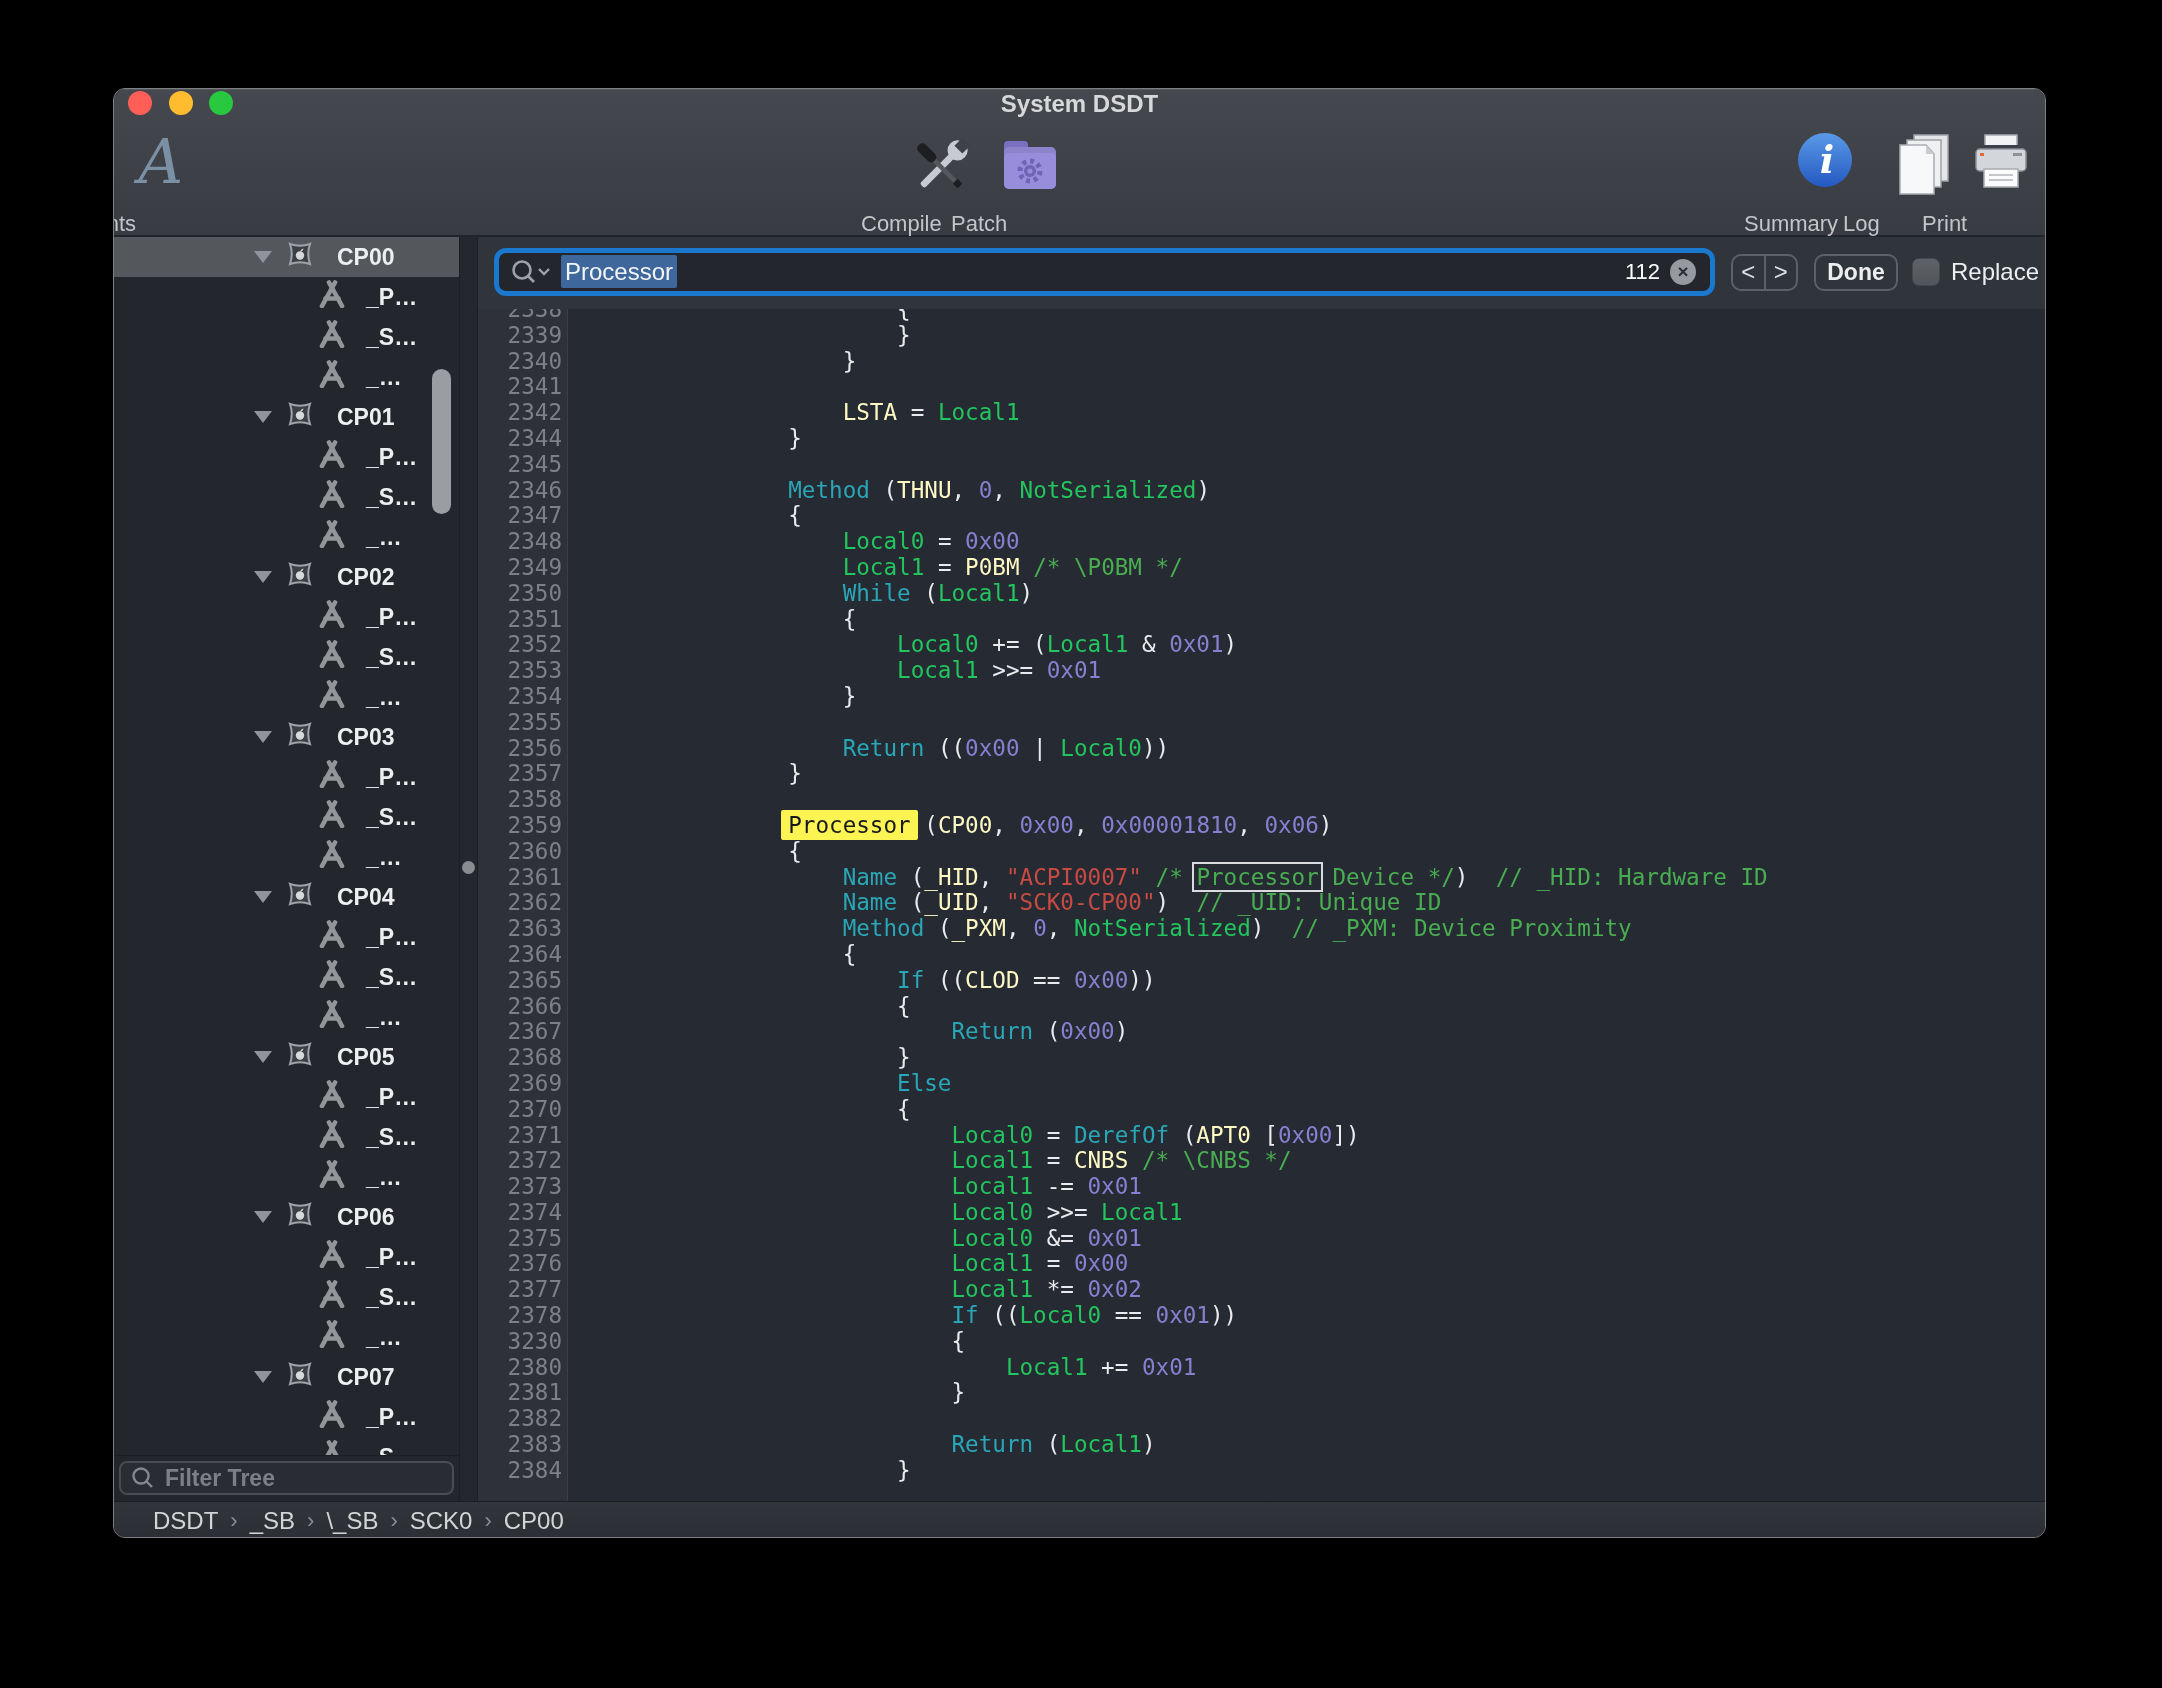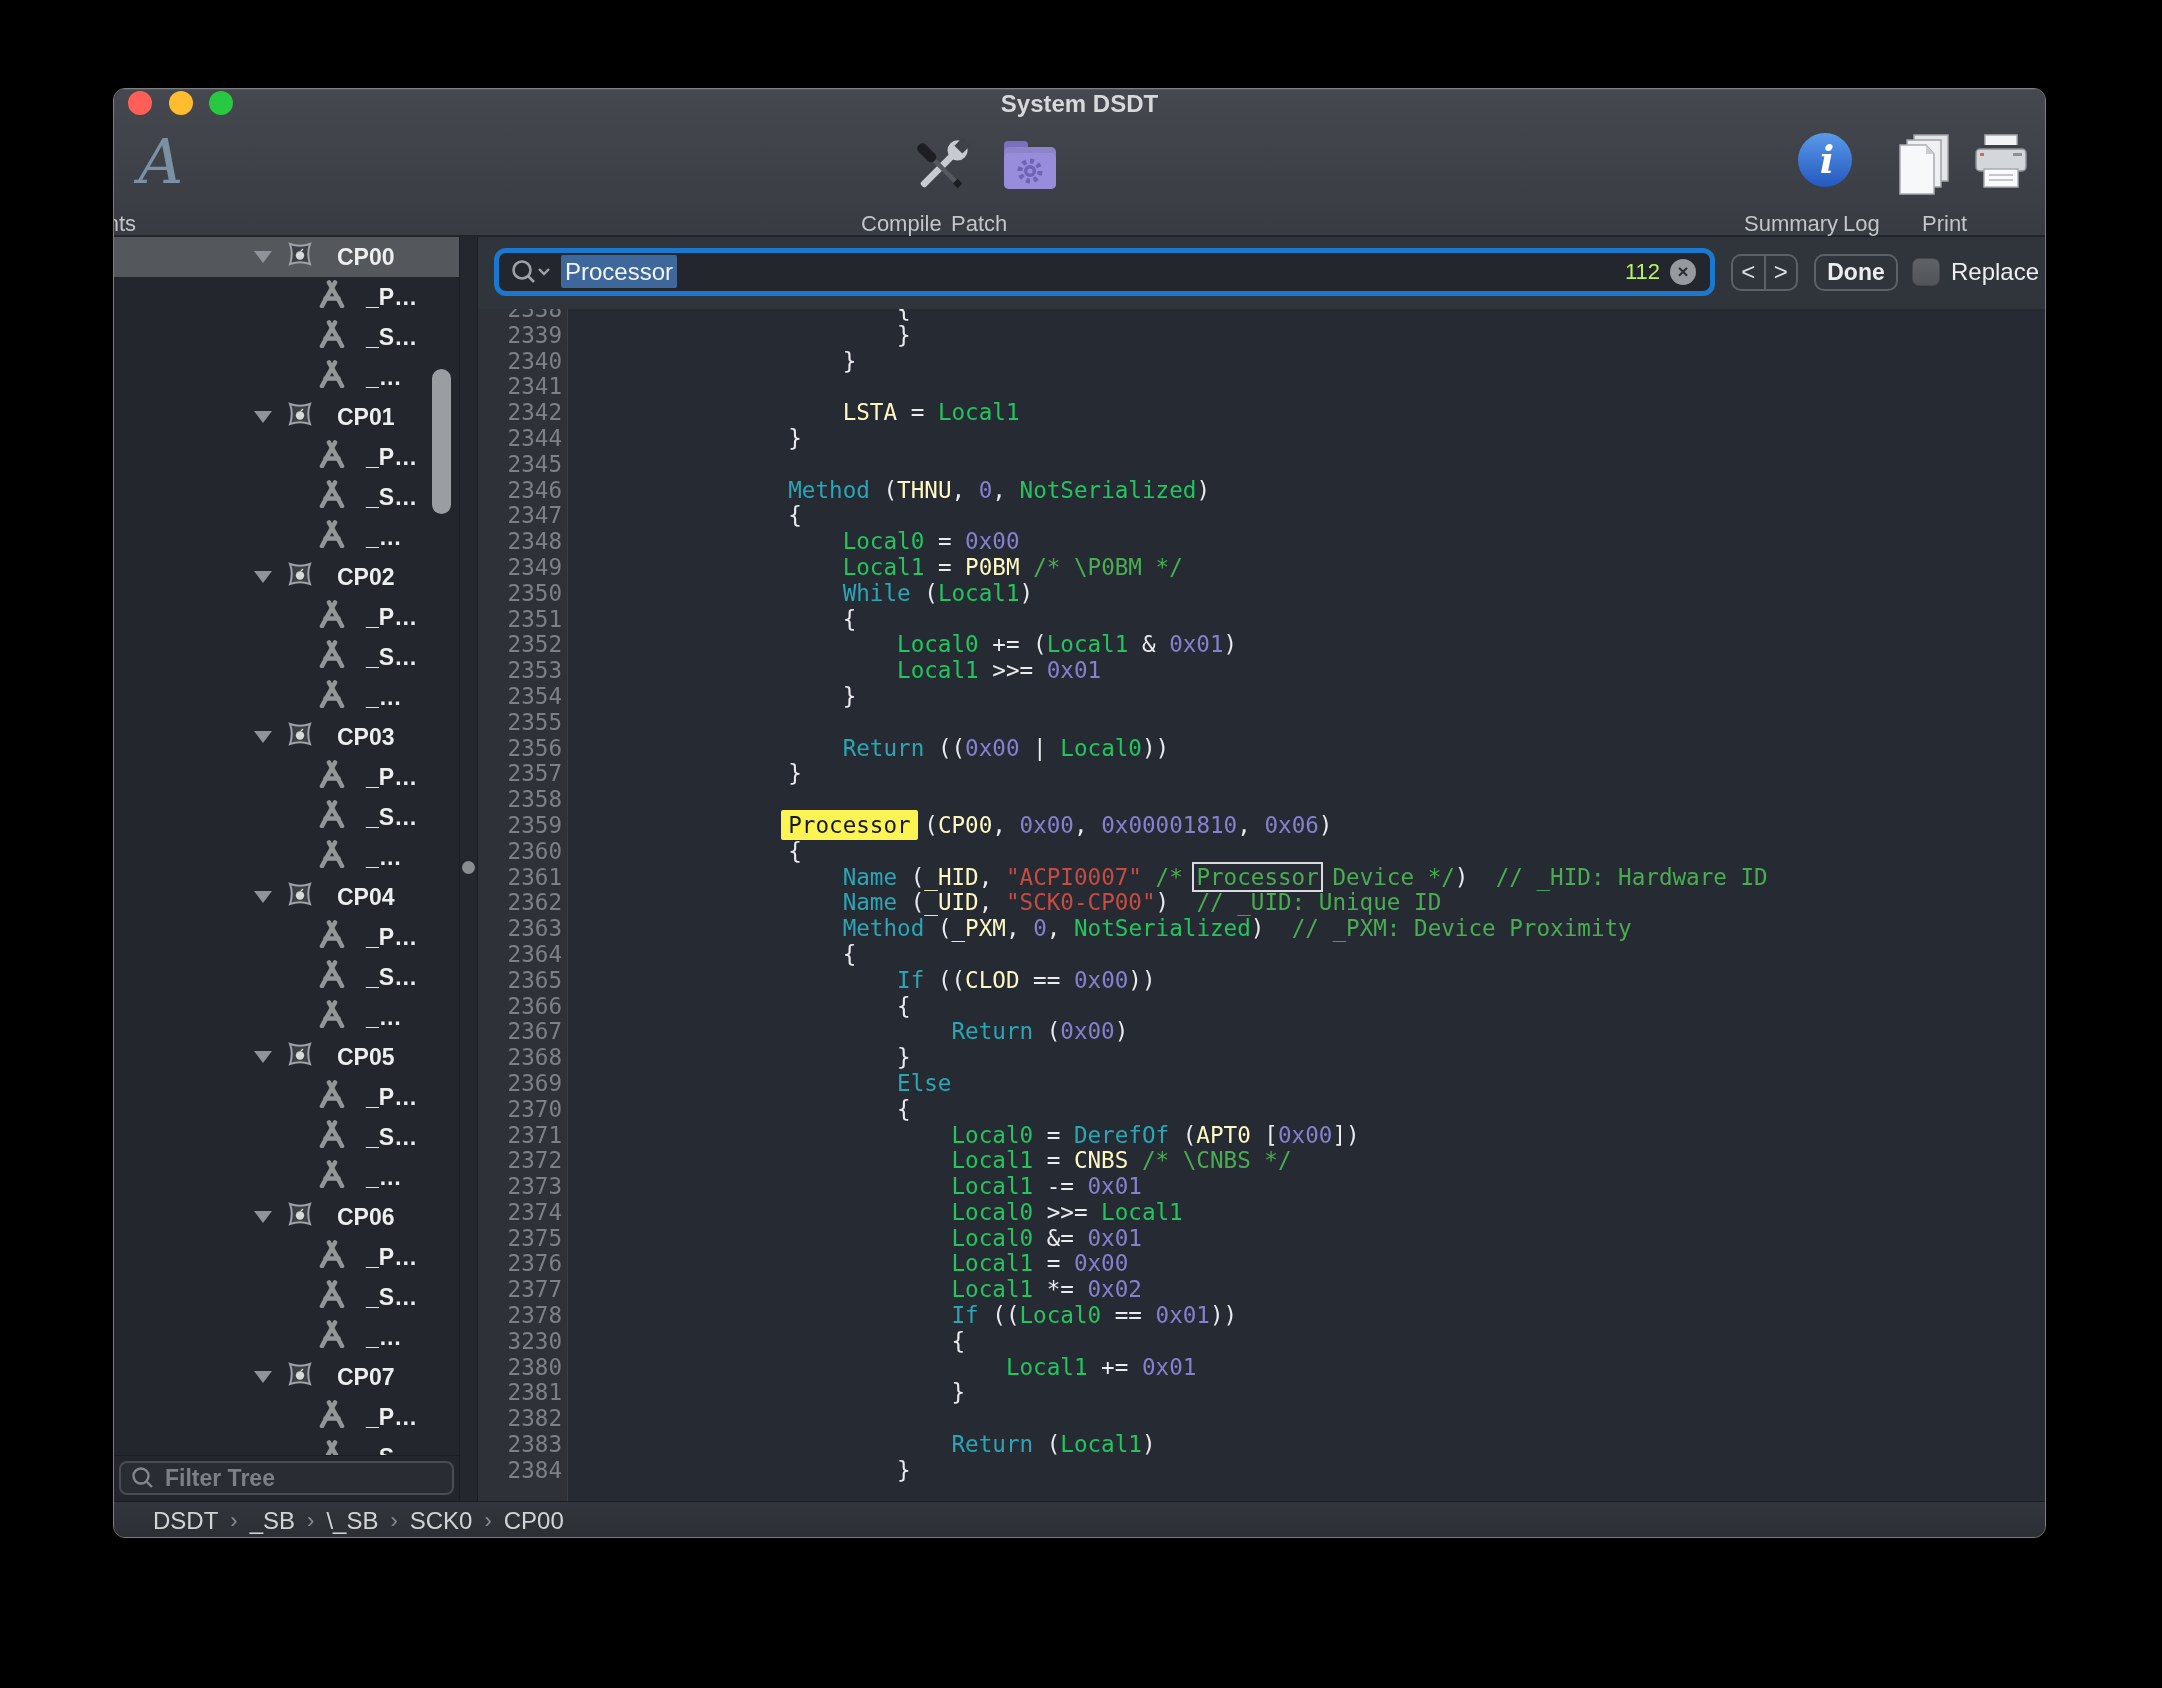--- a/index.html
+++ b/index.html
@@ -19,21 +19,21 @@
   .tb-label{top:122px;width:160px;text-align:left;font-size:22px;color:#c3c5c8;}
   .fonts-glyph{font-family:"DejaVu Serif",serif;font-style:italic;font-size:62px;color:#7b90a4;
                top:36px;width:90px;text-align:center;}
 
   
   .findrow{left:364px;top:148px;width:1569px;height:72px;background:#30343b;}
   .findfield{left:380px;top:159px;width:1221px;height:48px;border-radius:12px;background:#23262d;
              border:5px solid #1a78ce;box-sizing:border-box;display:flex;align-items:center;}
   .query{font-size:24px;color:#f2f4f6;margin-left:8px;}
   .query .sel{background:#3e689b;padding:3px 4px;border-radius:2px;}
-  .count{position:absolute;right:50px;font-size:22px;color:#bef264;}
+  .count{position:absolute;right:50px;font-size:22px;color:#ffffff;}
   .clearbtn{position:absolute;right:14px;width:26px;height:26px;border-radius:50%;background:#96999e;
             color:#2b2e34;font-size:19px;font-weight:bold;text-align:center;line-height:26px;}
   .segnav{left:1617px;top:165px;width:67px;height:37px;border:2px solid #5d6065;border-radius:10px;
           box-sizing:border-box;display:flex;}
   .segnav .seg{flex:1;text-align:center;line-height:32px;font-size:24px;color:#dfe1e4;}
   .segnav .seg:first-child{border-right:2px solid #5d6065;}
   .donebtn{left:1700px;top:165px;width:84px;height:37px;border:2px solid #5d6065;border-radius:10px;
            box-sizing:border-box;text-align:center;line-height:33px;font-size:23px;font-weight:600;color:#eceef0;}
   .checkbox{left:1798px;top:169px;width:28px;height:28px;border-radius:7px;
             background:linear-gradient(#5f6267,#515459);border:1px solid #44474c;box-sizing:border-box;}

